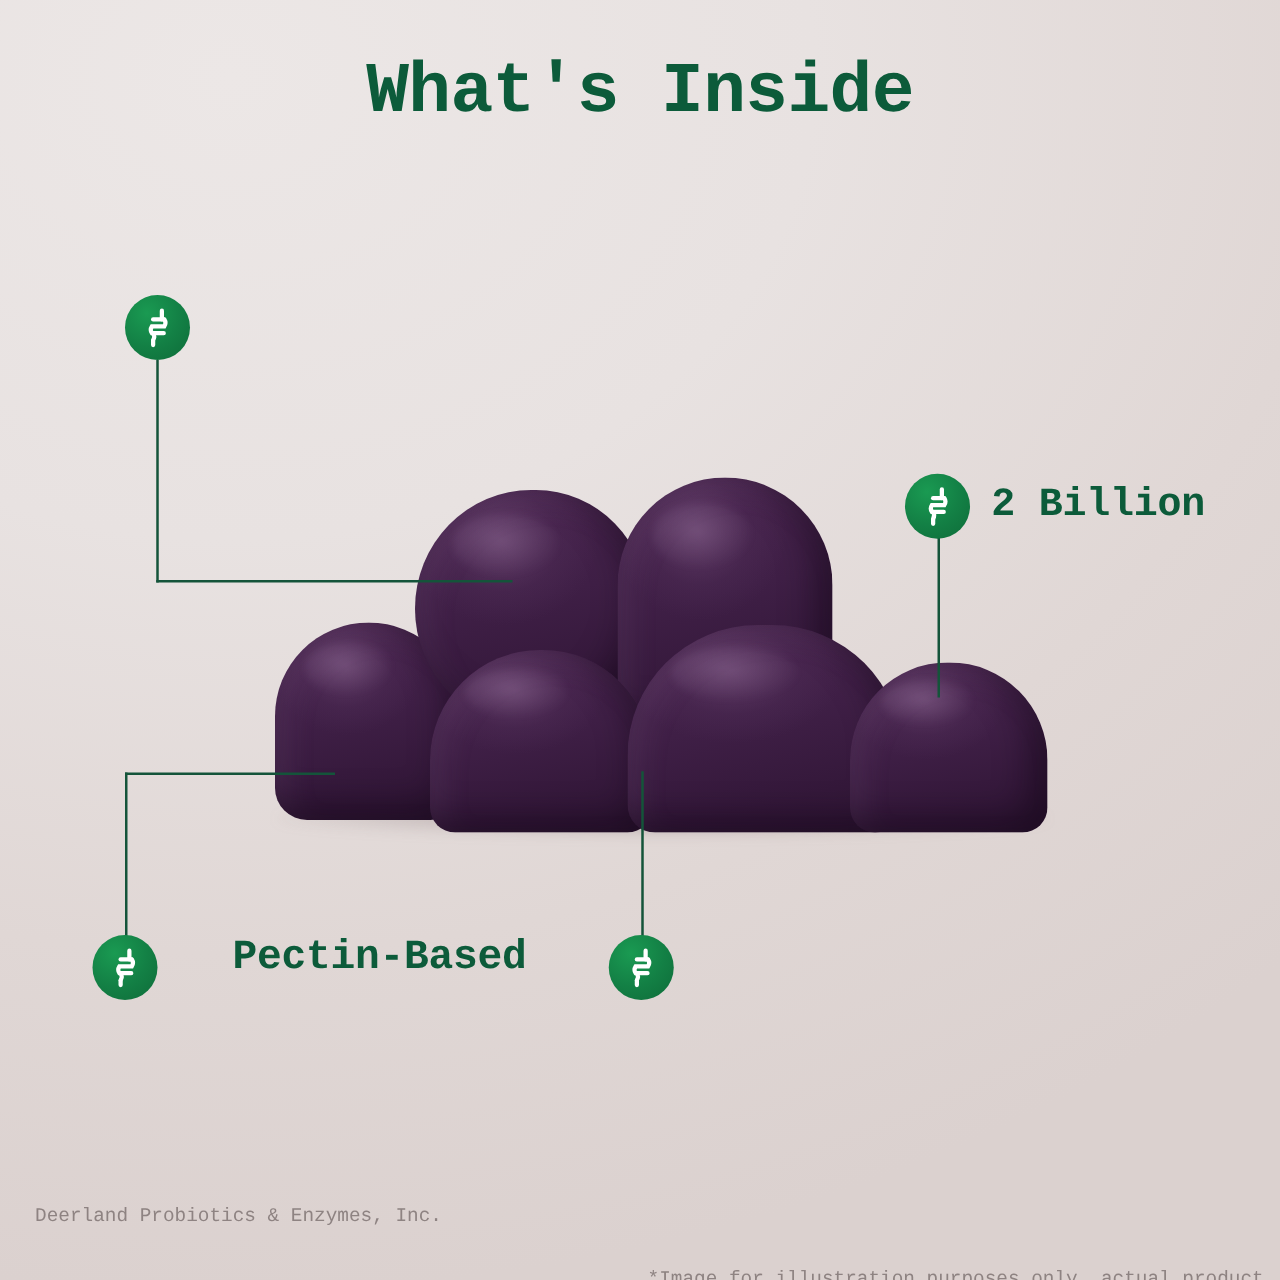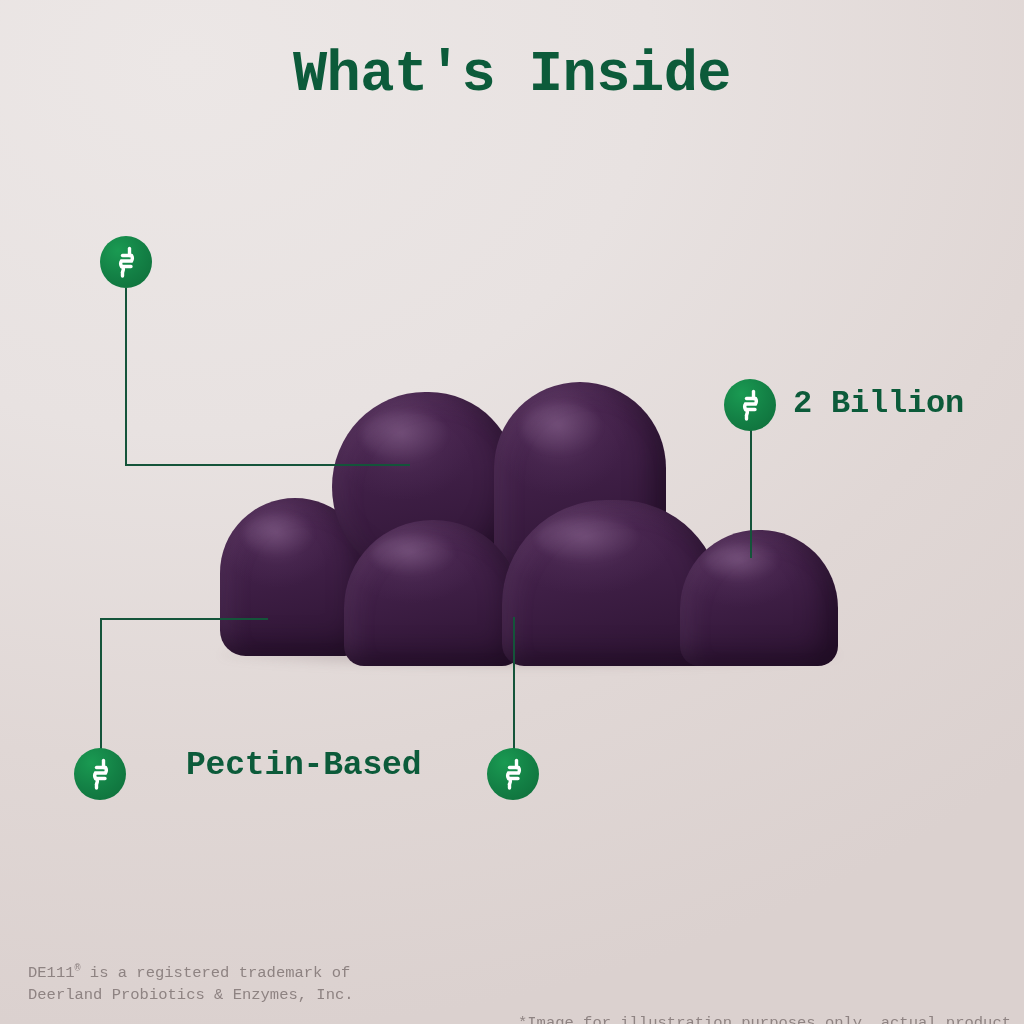--- a/index.html
+++ b/index.html
@@ -222,19 +222,18 @@
   <div class="callout callout-cells">
     <div class="headline">2 Billion</div>
   </div>
 
   <div class="callout callout-pectin">
     <div class="headline">Pectin-Based</div>
   </div>
 
 
   <div class="footer footer-left">
-    <div><span>DE111</span><sup>®</sup><span> is a registered trademark of</span></div>
     <div>Deerland Probiotics &amp; Enzymes, Inc.</div>
   </div>
 
   <div class="footer footer-right">*Image for illustration purposes only, actual product will vary.</div>
 
 </div>
 
 </body></html>

